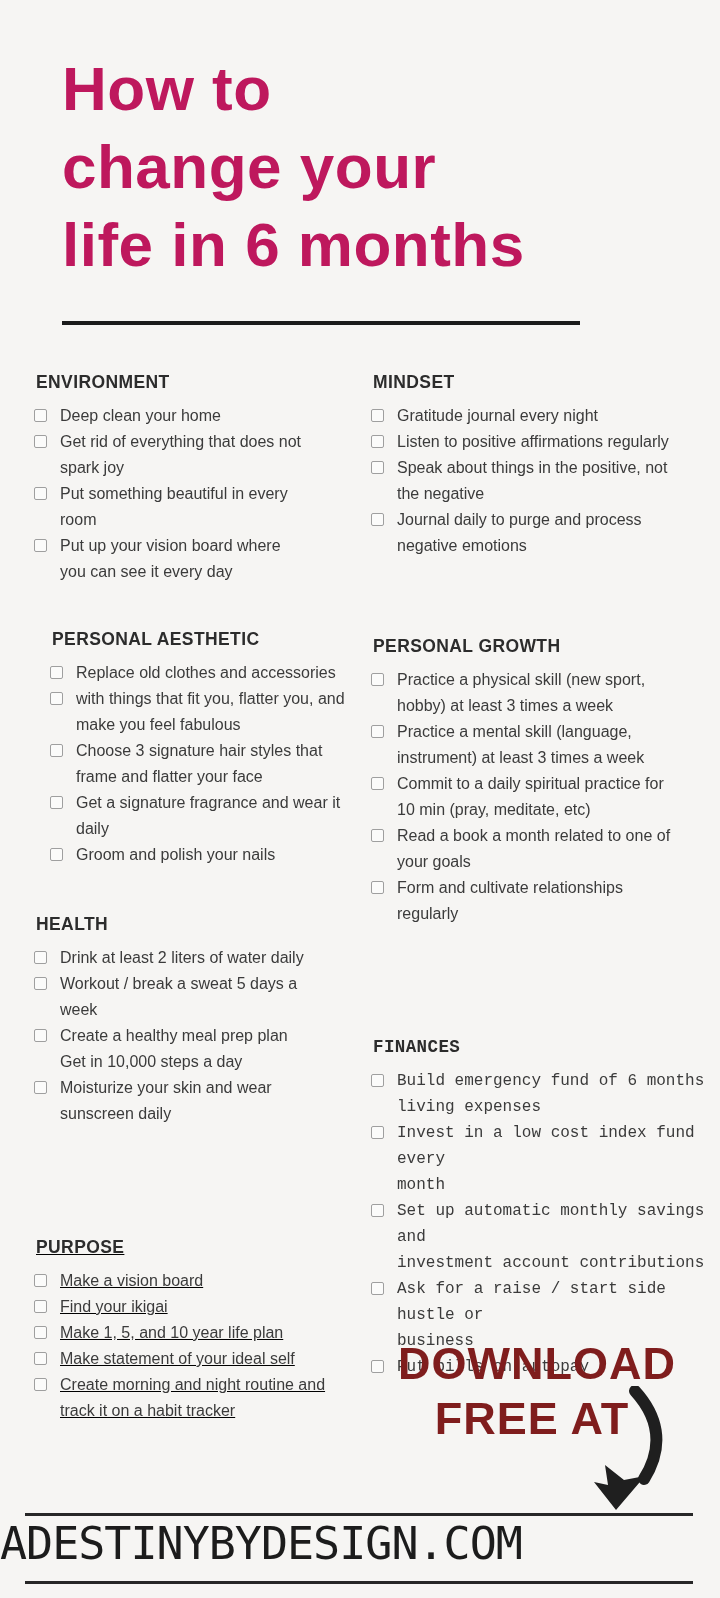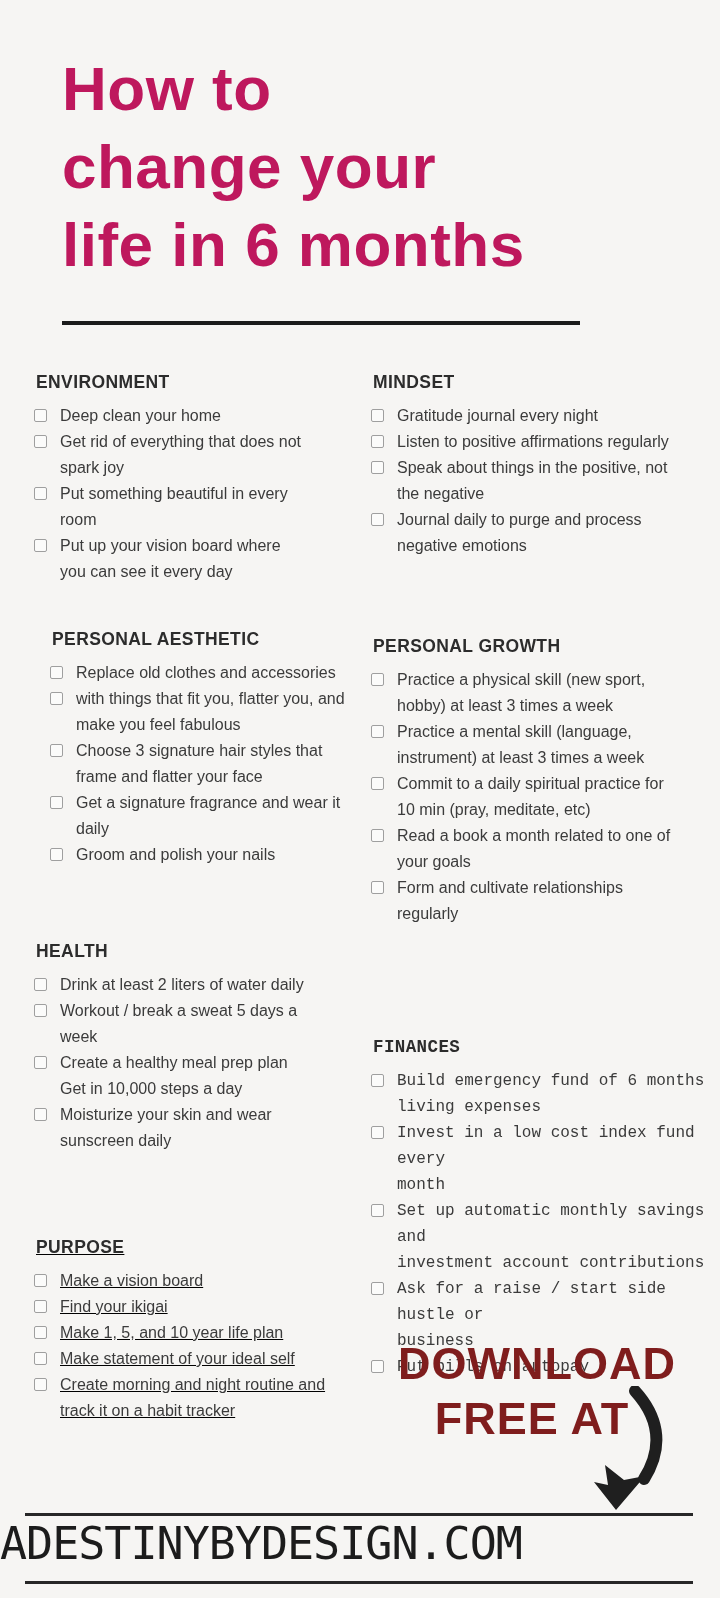--- a/index.html
+++ b/index.html
@@ -17,21 +17,21 @@
   .rule {
     position:absolute; left:62px; top:321px; width:518px; height:4px;
     background:#1b1b1b;
   }
   
   .section { position:absolute; }
   #sec-environment        { left:34px;  top:372px;  width:336px; }
   #sec-mindset            { left:371px; top:372px;  width:349px; }
   #sec-personal_aesthetic { left:34px;  top:629px;  width:336px;margin-left:16px; }
   #sec-personal_growth    { left:371px; top:636px;  width:349px; }
-  #sec-health             { left:34px;  top:941px;  width:336px; }
+  #sec-health             { left:34px;  top:914px;  width:336px; }
   #sec-finances           { left:371px; top:1037px; width:349px;font-family:Liberation Mono, monospace; }
   #sec-purpose            { left:34px;  top:1237px; width:336px;text-decoration:underline; }
   .sec-title {
     margin:0 0 10px 2px; font-size:17.5px; line-height:21px;
     font-weight:700; letter-spacing:0.4px; color:#2c2c2c;
   }
   .item { display:flex; align-items:flex-start; }
   .checkbox {
     flex:0 0 13px; width:13px; height:13px; box-sizing:border-box;
     border:1.5px solid #9f9f9f; border-radius:2px;

